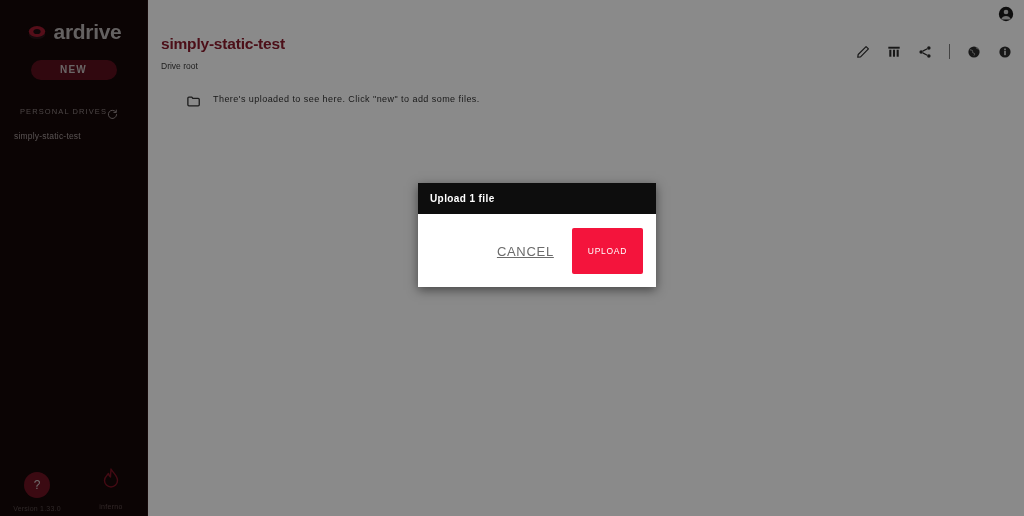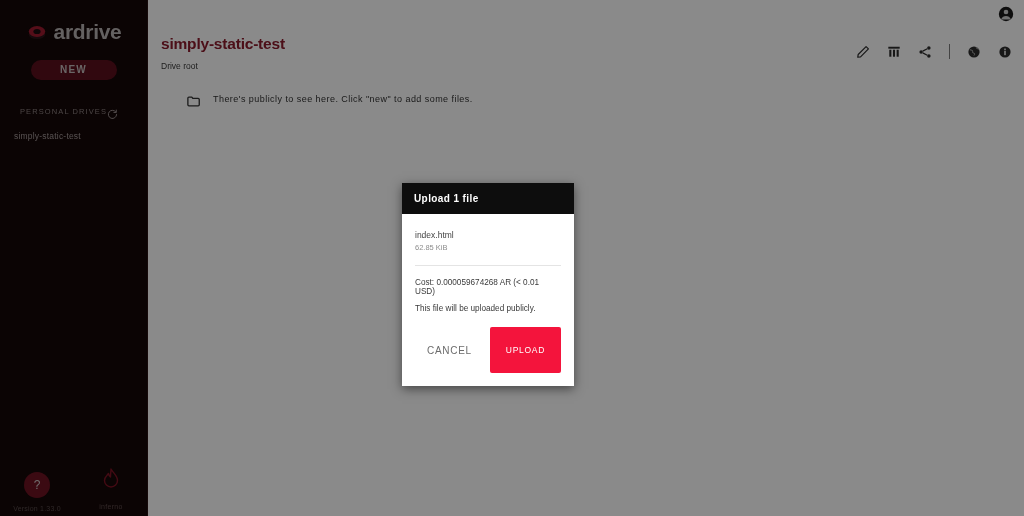--- a/index.html
+++ b/index.html
@@ -127,22 +127,22 @@
   .tb-divider { width: 1px; height: 15px; background: #7d7d7d; }
 
   
   .overlay {
     position: absolute; inset: 0;
     background: rgba(0,0,0,0.46);
     z-index: 50;
   }
   .modal {
     position: absolute;
-    left: 402px; top: 183px;
-    width: 172px;
+    left: 418px; top: 183px;
+    width: 238px;
     background: #ffffff;
     z-index: 60;
     box-shadow: 0 3px 10px rgba(0,0,0,0.5);
     font-family: "Liberation Sans", sans-serif;
   }
   .modal-title {
     background: #0d0d0d;
     color: #ffffff;
     font-size: 10px; font-weight: bold;
     letter-spacing: 0.4px;
@@ -154,23 +154,23 @@
   .modal-sep { height: 1px; background: #e4e4e4; margin: 13px 0 12px 0; }
   .cost-line { font-size: 8.2px; color: #3a3a3a; }
   .public-line { font-size: 8.2px; color: #3a3a3a; margin-top: 8px; }
   .modal-actions {
     display: flex; align-items: center; justify-content: flex-end;
     gap: 10px;
     padding: 14px 13px 13px 13px;
   }
   .btn-cancel {
     background: none; border: none;
-    font-size: 10px; color: #6b6b6b; letter-spacing: 0.7px;
-    font-family: "Liberation Sans", sans-serif;
-    cursor: pointer; padding: 5px 8px;
+    font-size: 13px; color: #6b6b6b; letter-spacing: 0.7px;
+    font-family: "Liberation Sans", sans-serif;
+    cursor: pointer; padding: 5px 8px; text-decoration: underline;
   }
   .btn-upload {
     background: #f4143c; border: none;
     font-size: 8.5px; color: #ffffff; letter-spacing: 0.7px;
     font-family: "Liberation Sans", sans-serif;
     cursor: pointer;
     padding: 18px 16px; border-radius: 2px;
   }
 </style>
 </head>
@@ -238,21 +238,21 @@
     <div class="content">
       <div class="page-title">simply-static-test</div>
       <div class="breadcrumb">Drive root</div>
 
       <div class="empty-row">
         <span class="folder-icon">
           <svg width="14" height="12" viewBox="0 0 16 13" fill="none" stroke="#333" stroke-width="1.5">
             <path d="M1 3.2A1.2 1.2 0 0 1 2.2 2h3.3l1.3 1.6h6A1.2 1.2 0 0 1 14 4.8v6A1.2 1.2 0 0 1 12.8 12H2.2A1.2 1.2 0 0 1 1 10.8z" stroke-linejoin="round"></path>
           </svg>
         </span>
-        <span class="empty-text">There's publicly to see here. Click "new" to add some files.</span>
+        <span class="empty-text">There's uploaded to see here. Click "new" to add some files.</span>
       </div>
     </div>
 
     <div class="toolbar">
       <span class="tb-icon">
         <svg width="14" height="14" viewBox="0 0 16 16" fill="none" stroke="#2e2e2e" stroke-width="1.4">
           <path d="M11.5 1.8 14.2 4.5 5.2 13.5 2 14l.5-3.2z" stroke-linejoin="round"></path>
         </svg>
       </span>
       <span class="tb-icon">
@@ -286,26 +286,19 @@
           <rect x="7.2" y="4" width="1.6" height="1.8" fill="#ffffff"></rect>
         </svg>
       </span>
     </div>
   </div>
 
   <div class="overlay"></div>
 
   <div class="modal">
     <div class="modal-title">Upload 1 file</div>
-    <div class="modal-body">
-      <div class="file-name">index.html</div>
-      <div class="file-size">62.85 KiB</div>
-      <div class="modal-sep"></div>
-      <div class="cost-line">Cost: 0.000059674268 AR (&lt; 0.01 USD)</div>
-      <div class="public-line">This file will be uploaded publicly.</div>
-    </div>
     <div class="modal-actions">
       <button class="btn-cancel">CANCEL</button>
       <button class="btn-upload">UPLOAD</button>
     </div>
   </div>
 
 </div>
 
 </body></html>

